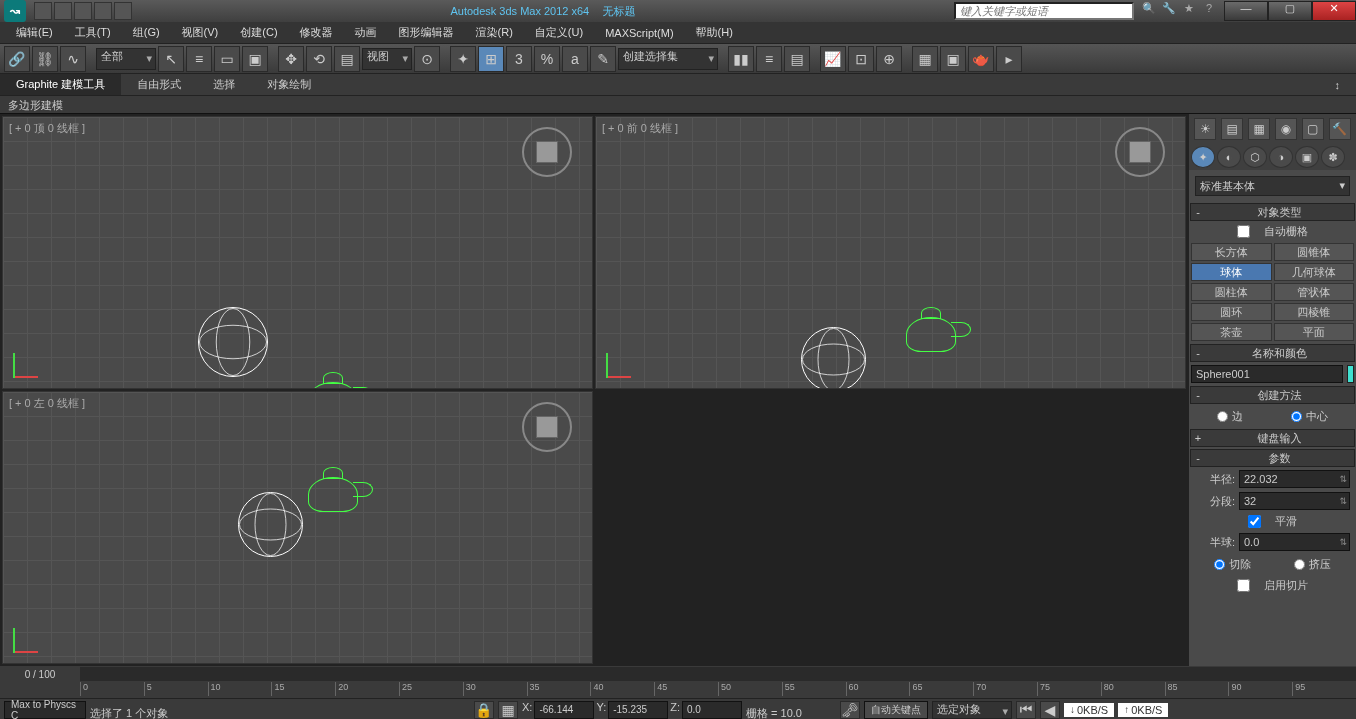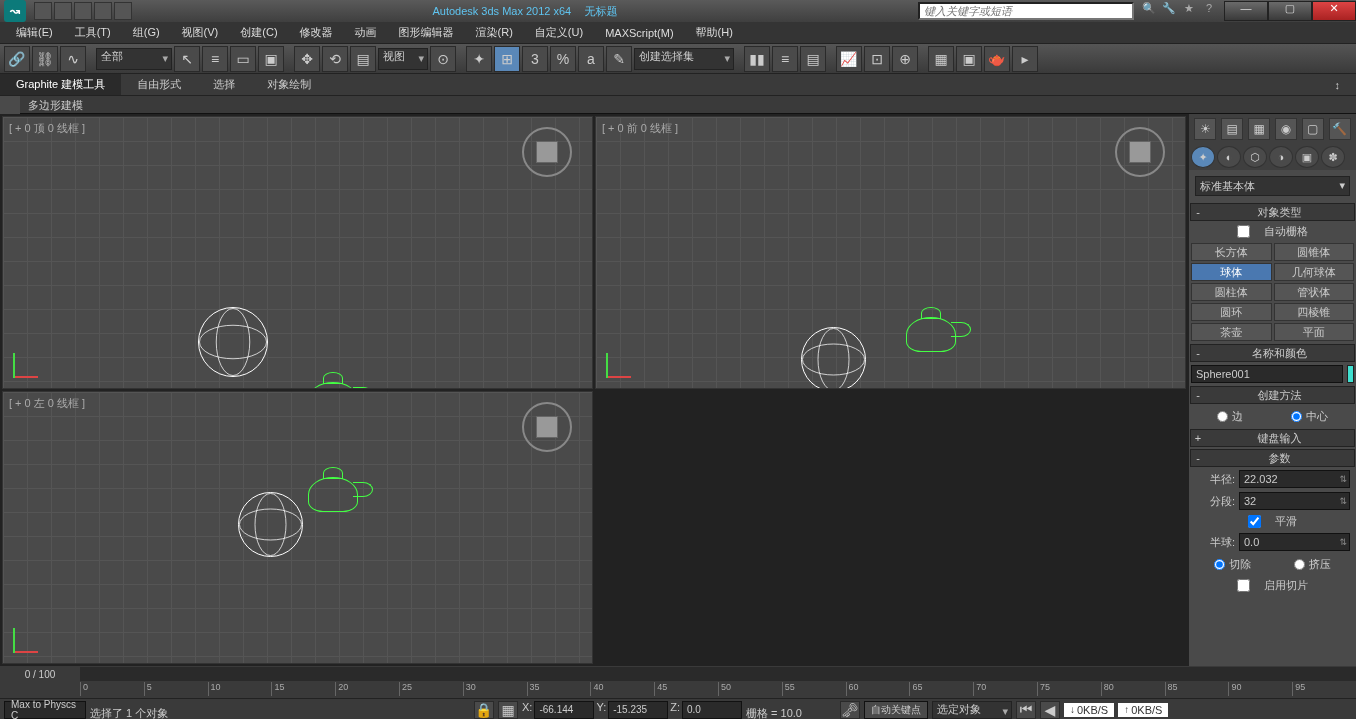--- a/index.html
+++ b/index.html
@@ -2,38 +2,38 @@
 <html><head>
 <meta charset="utf-8">
 <style>
 * { margin: 0; padding: 0; box-sizing: border-box; font-family: "Microsoft YaHei", sans-serif; font-size: 11px; user-select: none; }
 body { background: #4a4a4a; width: 1356px; height: 719px; overflow: hidden; color: #ccc; }
 .titlebar { height: 22px; background: linear-gradient(#5a5a5a,#3f3f3f); display: flex; align-items: center; }
 .app-icon { width: 22px; height: 22px; background: #0c7a7a; border-radius: 3px; margin: 0 4px; display:flex;align-items:center;justify-content:center;color:#fff;font-weight:bold;font-size:12px; }
 .qat { display: flex; gap: 2px; margin-left: 4px; }
 .qat-btn { width: 18px; height: 18px; background: #555; border: 1px solid #333; }
 .title-text { flex: 1; text-align: center; color: #5fc4f0; font-size: 12px; }
-.search-box { width: 216px; height: 18px; background: #fff; color: #888; font-style: italic; padding: 0 4px; font-size: 11px; }
+.search-box { width: 180px; height: 18px; background: #fff; color: #888; font-style: italic; padding: 0 4px; font-size: 11px; }
 .title-btns { display: flex; gap: 2px; margin: 0 6px; }
 .title-btn { width: 18px; height: 18px; color: #aaa; text-align:center; }
 .win-btns { display:flex; }
 .win-btn { width: 44px; height: 20px; background: linear-gradient(#6a6a6a,#3a3a3a); border:1px solid #222; text-align:center; color:#ddd; }
 .win-btn.close { background: linear-gradient(#d44,#a22); color:#fff; }
 .menubar { height: 22px; background: #343434; display: flex; align-items: center; padding: 0 6px; gap: 2px; border-bottom:1px solid #222; }
 .menu-item { padding: 2px 10px; color: #ddd; }
 .toolbar { height: 30px; background: linear-gradient(#555,#3a3a3a); display: flex; align-items: center; padding: 0 4px; gap: 2px; border-bottom:1px solid #222; }
 .tb-btn { width: 26px; height: 26px; background: #4a4a4a; border: 1px solid #2a2a2a; display:flex; align-items:center; justify-content:center; color:#ccc; font-size:14px; }
 .tb-btn.active { background: #5a88b8; }
 .tb-sep { width: 6px; }
 .tb-combo { height: 22px; background: #333; border: 1px solid #222; color: #ccc; padding: 0 16px 0 4px; position:relative; font-size:11px; }
 .tb-combo::after { content:"▾"; position:absolute; right:3px; top:3px; color:#aaa; }
 .ribbon-tabs { height: 22px; background: #3a3a3a; display: flex; align-items: center; border-bottom:1px solid #222; }
 .rtab { padding: 3px 16px; color: #ccc; }
 .rtab.active { background: #2a2a2a; color:#fff; }
-.ribbon-body { height: 18px; background: #3a3a3a; color:#ccc; padding:2px 8px; border-bottom:1px solid #111; font-size:11px;margin-left:20px; }
+.ribbon-body { height: 18px; background: #3a3a3a; color:#ccc; padding:2px 8px; border-bottom:1px solid #111; font-size:11px; }
 .main { display: flex; height: 552px; }
 .viewports { flex: 1; display: grid; grid-template-columns: 1fr 1fr; grid-template-rows: 1fr 1fr; gap: 2px; background: #222; padding: 2px; }
 .vp { background: #4a4a4a; position: relative; overflow:hidden; border:1px solid #333; }
 .vp.active { border:2px solid #d4a040; }
 .vp-label { position: absolute; top: 4px; left: 6px; color: #aaa; font-size: 11px; z-index:10; }
 .vp-grid { position:absolute; inset:0; background-image: linear-gradient(#555 1px, transparent 1px), linear-gradient(90deg, #555 1px, transparent 1px); background-size: 24px 24px; }
 .vp-axis { position:absolute; bottom:10px; left:10px; width:30px; height:30px; }
 .vp-axis::before { content:""; position:absolute; bottom:0; left:0; width:25px; height:2px; background:#d44; }
 .vp-axis::after { content:""; position:absolute; bottom:0; left:0; width:2px; height:25px; background:#4d4; }
 .vp-cube { position:absolute; top:10px; right:20px; width:50px; height:50px; border:2px solid #888; border-radius:50%; display:flex;align-items:center;justify-content:center; }
@@ -134,21 +134,21 @@
   <div class="menu-item">自定义(U)</div>
   <div class="menu-item">MAXScript(M)</div>
   <div class="menu-item">帮助(H)</div>
 </div>
 
 <div class="toolbar">
   <div class="tb-btn">🔗</div>
   <div class="tb-btn">⛓</div>
   <div class="tb-btn">∿</div>
   <div class="tb-sep"></div>
-  <div class="tb-combo" style="width:76px">全部</div>
+  <div class="tb-combo" style="width:60px">全部</div>
   <div class="tb-btn">↖</div>
   <div class="tb-btn">≡</div>
   <div class="tb-btn">▭</div>
   <div class="tb-btn">▣</div>
   <div class="tb-sep"></div>
   <div class="tb-btn">✥</div>
   <div class="tb-btn">⟲</div>
   <div class="tb-btn">▤</div>
   <div class="tb-combo" style="width:50px">视图</div>
   <div class="tb-btn">⊙</div>

